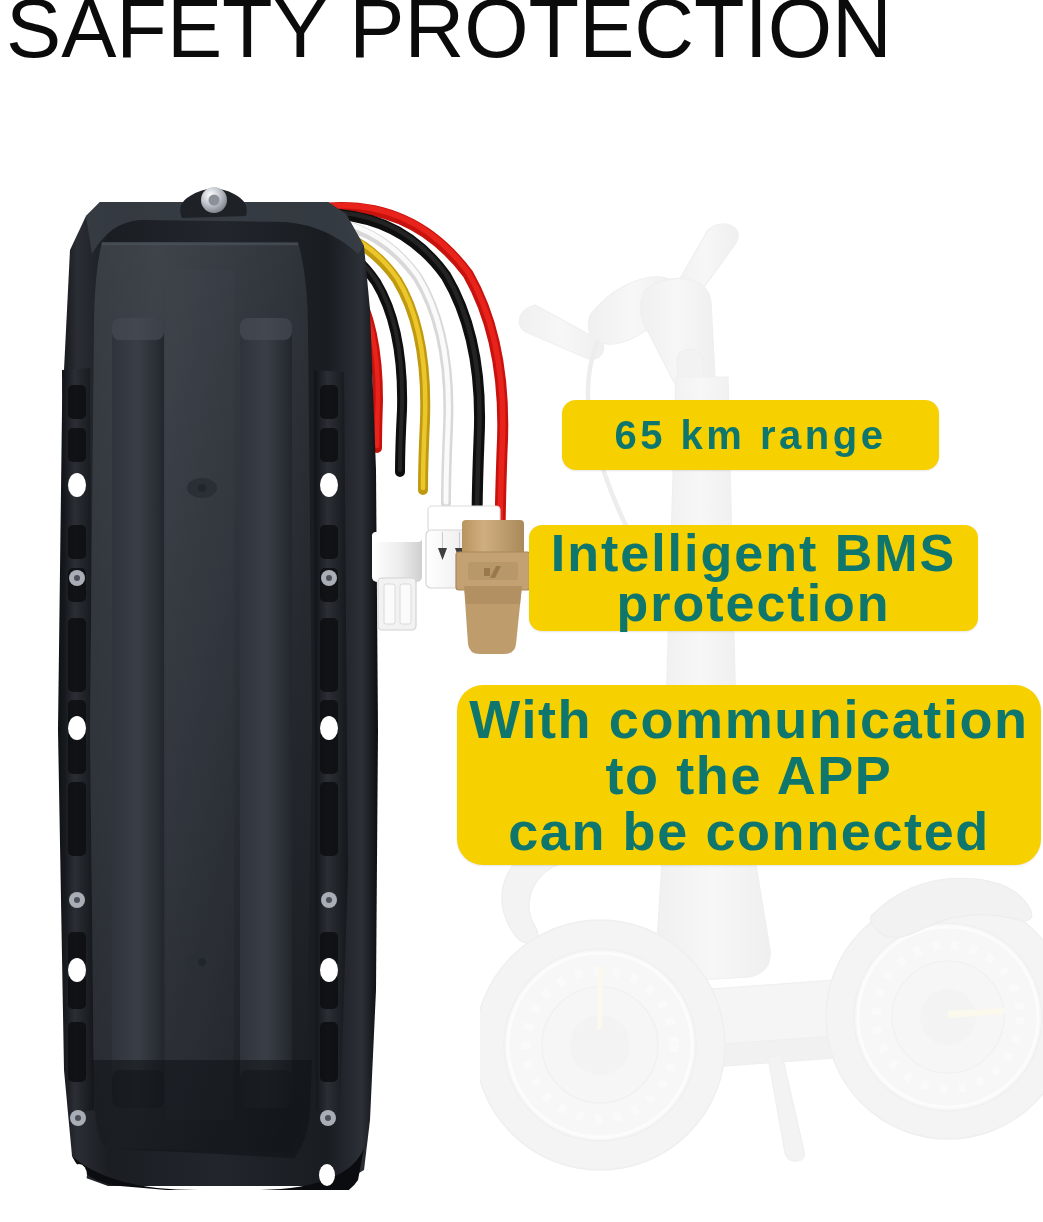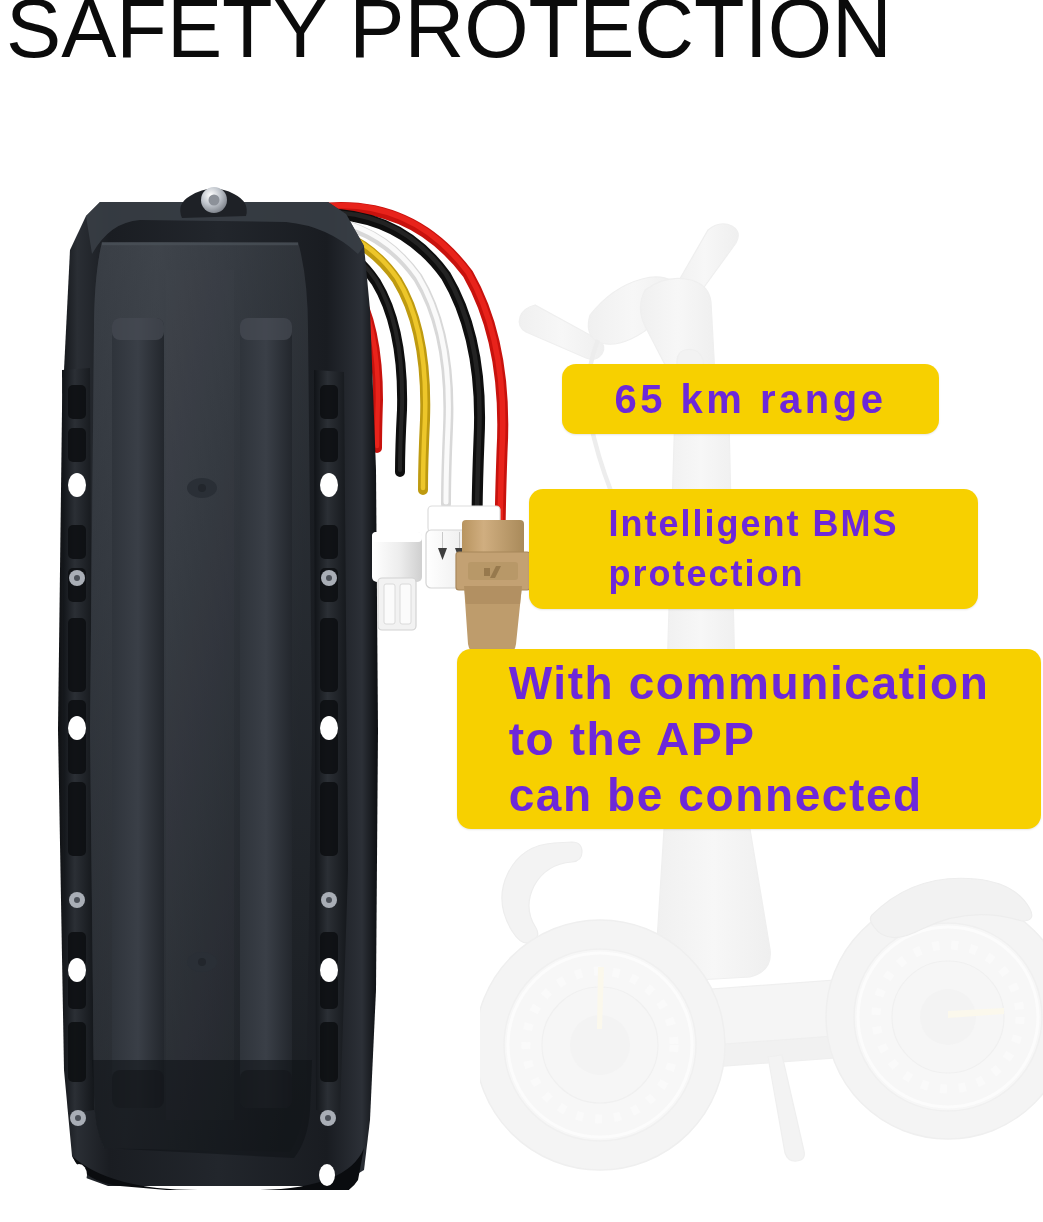--- a/index.html
+++ b/index.html
@@ -54,58 +54,61 @@
     width: 520px;
     height: 1020px;
   }
   .battery-layer svg { display: block; }
 
   
   .badge {
     position: absolute;
     background: #F7D000;
     border-radius: 14px;
-    color: #6d28d9;
+    color: #0f766e;
     font-family: "Liberation Sans", sans-serif;
     font-weight: 700;
-    text-align: left;
+    text-align: center;
     display: flex;
     align-items: center;
     justify-content: center;
     box-sizing: border-box;
     box-shadow: 0 1px 2px rgba(0,0,0,0.10);
+    margin-top: 36px;
   }
   .badge .line { display: block; }
 
   #badge-range {
     left: 562px;
     top: 364px;
     width: 377px;
     height: 70px;
     font-size: 40px;
     letter-spacing: 3.5px;
     line-height: 44px;
   }
   #badge-bms {
     left: 529px;
     top: 489px;
     width: 449px;
-    height: 120px;
-    font-size: 36px;
+    height: 106px;
+    font-size: 52px;
     letter-spacing: 2.0px;
     line-height: 50px;
+    border-radius: 13px;
   }
   #badge-app {
     left: 457px;
     top: 649px;
     width: 584px;
     height: 180px;
-    font-size: 46px;
+    font-size: 54px;
     letter-spacing: 1.6px;
     line-height: 56px;
+    border-radius: 26px;
   }
 </style>
 </head>
 <body>
 
 <div id="page">
 
   <div class="page-title">SAFETY PROTECTION</div>
 
   <div class="scooter-layer">

